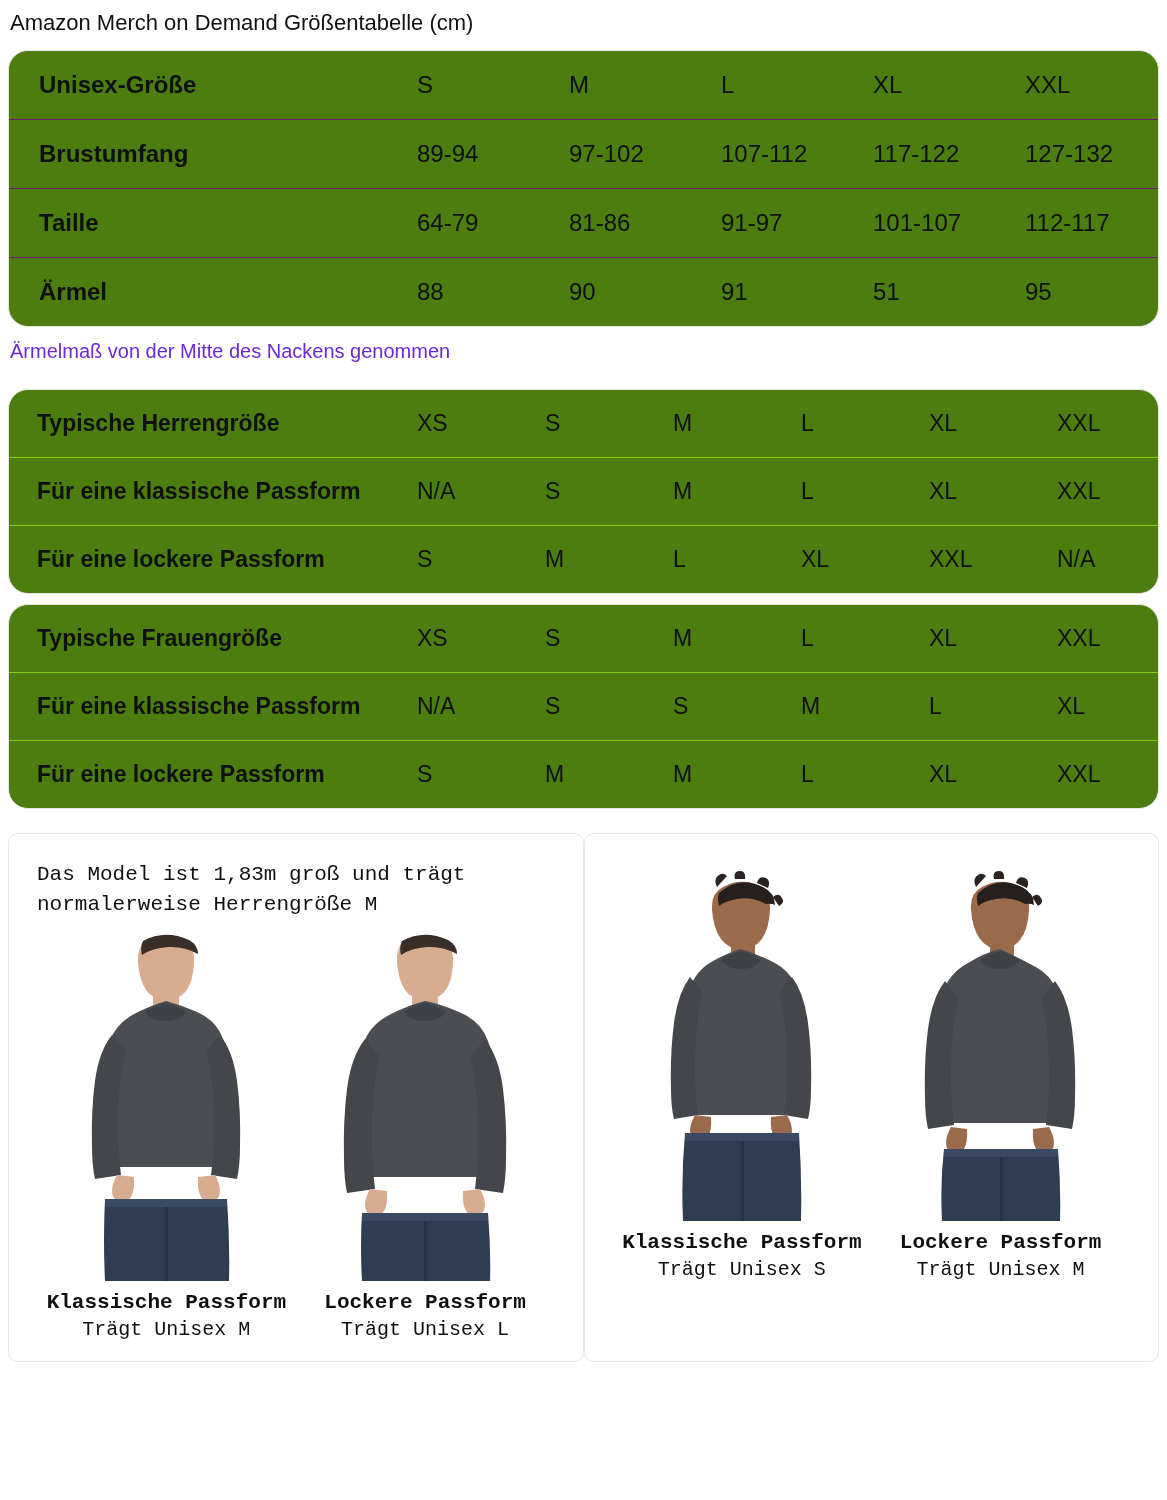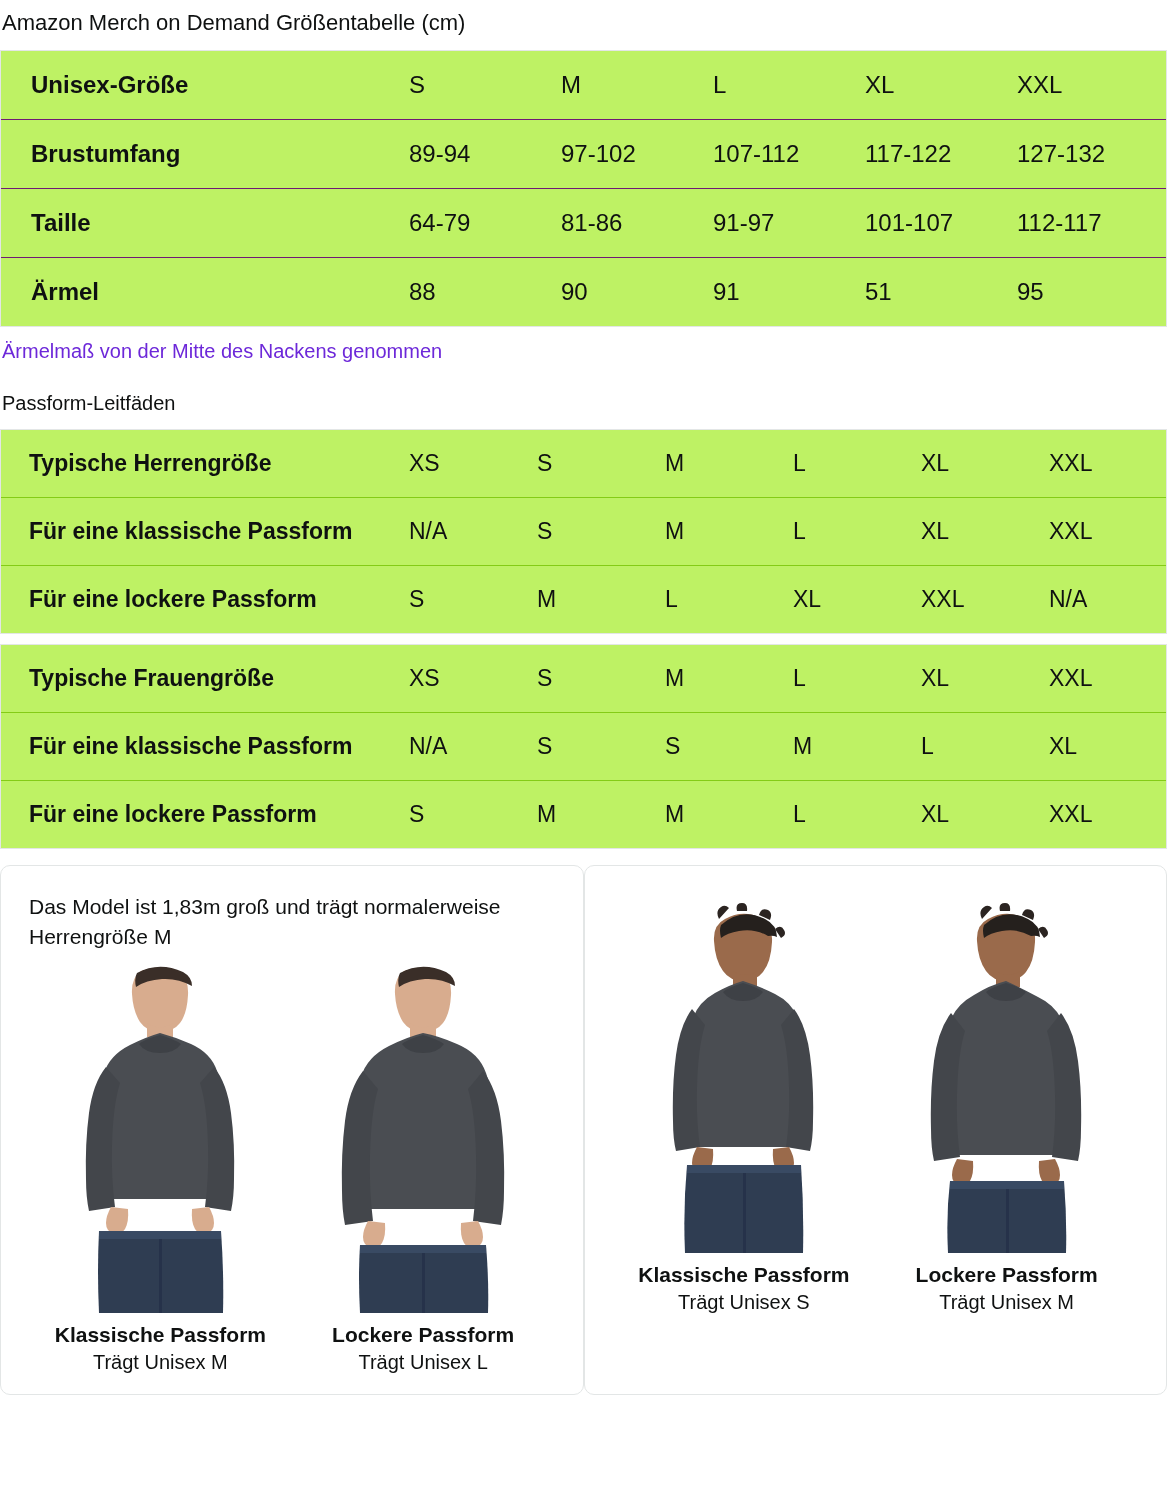--- a/index.html
+++ b/index.html
@@ -10,34 +10,34 @@
   }
   body {
     width: 1167px;
     height: 1500px;
     font-family: "Liberation Sans", sans-serif;
     color: #0f1111;
     overflow: hidden;
   }
   .page {
     width: 1167px;
-    padding: 0 0;
+    padding: 0 8px;
   }
   .title {
     font-size: 22px;
     line-height: 30px;
     font-weight: 400;
     color: #0f1111;
     margin: 8px 0 12px 2px;
   }
   .card {
     border: 1px solid #e3e6e6;
-    border-radius: 0;
+    border-radius: 20px;
     overflow: hidden;
-    background: #bef264;
+    background: #4d7c0f;
     margin-bottom: 10px;
   }
   table {
     width: 100%;
     border-collapse: collapse;
     table-layout: fixed;
   }
   .size-table tr + tr td { border-top: 1px solid #701a75; }
   .size-table td {
     padding: 20px 0 20px 0;
@@ -73,21 +73,22 @@
   }
   .fit-table td.rowhead {
     font-weight: 700;
     padding-left: 28px;
     width: 408px;
   }
   .fit-table td.val { width: 128px; }
   .models-row {
     display: flex;
     gap: 0;
-    margin-top: 16px;
+    margin-top: 24px;
+    font-family: Liberation Mono, monospace;
   }
   .model-card {
     flex: 1 1 0;
     border: 1px solid #e3e6e6;
     border-radius: 10px;
     padding: 26px 28px 20px 28px;
   }
   .model-caption {
     font-size: 21px;
     line-height: 30px;
@@ -165,21 +166,20 @@
           <td class="val">91</td>
           <td class="val">51</td>
           <td class="val">95</td>
         </tr>
       </tbody>
     </table>
   </div>
 
   <div class="note">Ärmelmaß von der Mitte des Nackens genommen</div>
 
-  <div class="subtitle">Passform-Leitfäden</div>
 
   <div class="card">
     <table class="fit-table">
       <tbody>
         <tr>
           <td class="rowhead">Typische Herrengröße</td>
           <td class="val">XS</td>
           <td class="val">S</td>
           <td class="val">M</td>
           <td class="val">L</td>

